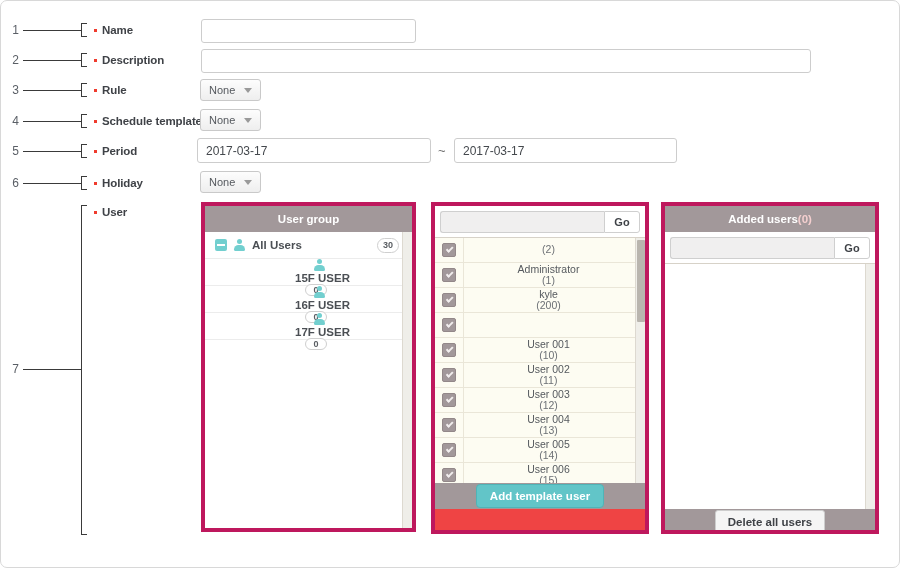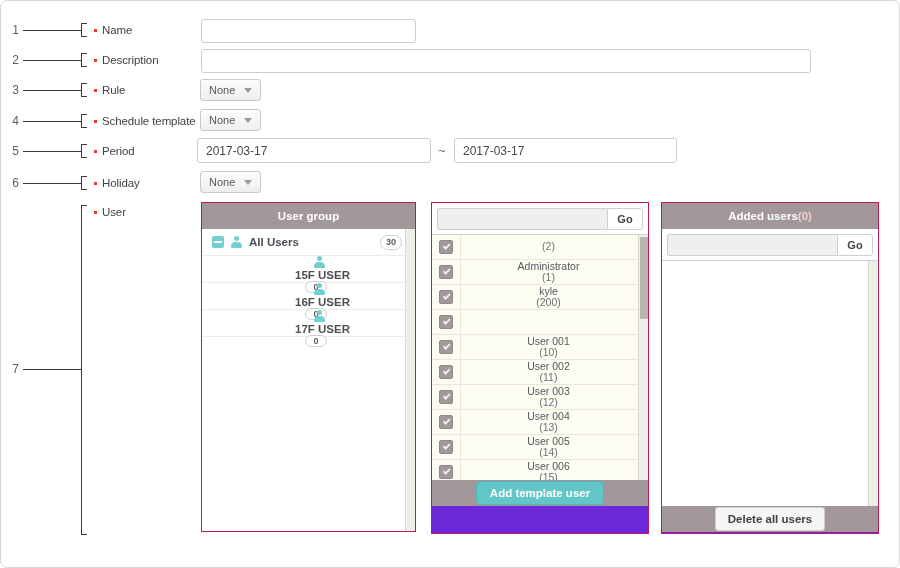--- a/index.html
+++ b/index.html
@@ -38,21 +38,21 @@
     width: 6px;
     border-left: 1px solid #3a3a3a;
     border-top: 1px solid #3a3a3a;
     border-bottom: 1px solid #3a3a3a;
   }
 
   
   .field-label {
     position: absolute;
     font-size: 11.5px;
-    font-weight: normal;
+    font-weight: bold;
     color: #3f4247;
     white-space: nowrap;
     letter-spacing: -0.1px;
   }
   .req-dot {
     position: absolute;
     width: 3px; height: 3px;
     background: #ef3b2d;
   }
 
@@ -96,22 +96,22 @@
   }
   .tilde {
     position: absolute;
     font-size: 13px;
     color: #6e6e6e;
   }
 
   
   .panel {
     position: absolute;
-    border: 1px solid #be185d;
-    background: #6d28d9;
+    border: 4px solid #be185d;
+    background: #ef4444;
     overflow: hidden;
   }
   .panel-head {
     height: 26px;
     background: #a2989a;
     color: #ffffff;
     font-size: 11.5px;
     font-weight: bold;
     display: flex;
     align-items: center;

